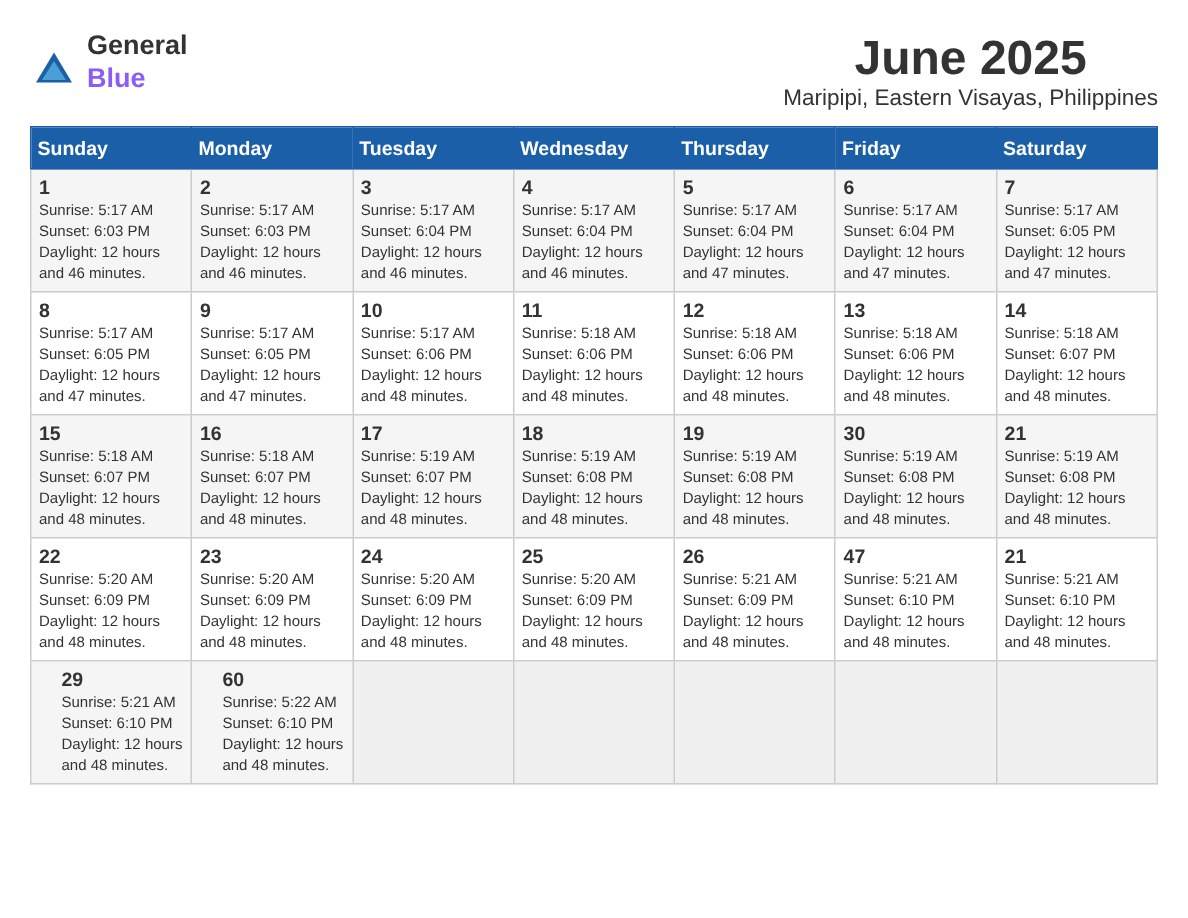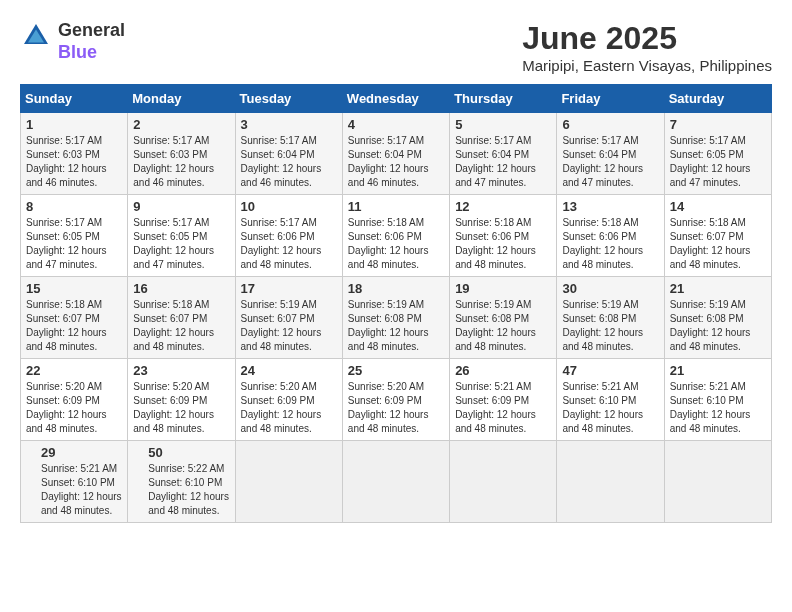--- a/index.html
+++ b/index.html
@@ -11,36 +11,36 @@
       padding: 20px;
     }
     .header-area {
       display: flex;
       justify-content: space-between;
       align-items: flex-start;
       margin-bottom: 10px;
     }
     .logo {
       display: flex;
-      align-items: flex-start;
+      align-items: flex-end;
       gap: 6px;
     }
     .logo-text {
       font-size: 18px;
       font-weight: bold;
       line-height: 1.2;
     }
     .logo-general { color: #333; }
     .logo-blue { color: #8b5cf6; }
     .logo-icon {
       width: 32px;
       height: 32px;
     }
     .title-area {
-      text-align: left;
+      text-align: center;
     }
     .month-title {
       font-size: 32px;
       font-weight: bold;
       color: #333;
     }
     .location {
       font-size: 15px;
       color: #333;
     }
@@ -244,21 +244,21 @@
         <span class="day-number">21</span>
         <span class="day-info">Sunrise: 5:21 AM<br>Sunset: 6:10 PM<br>Daylight: 12 hours and 48 minutes.</span>
       </td>
       </tr>
       <tr class="last-row">
         <td>
         <span class="day-number">29</span>
         <span class="day-info">Sunrise: 5:21 AM<br>Sunset: 6:10 PM<br>Daylight: 12 hours and 48 minutes.</span>
       </td>
         <td>
-        <span class="day-number">50</span>
+        <span class="day-number">60</span>
         <span class="day-info">Sunrise: 5:22 AM<br>Sunset: 6:10 PM<br>Daylight: 12 hours and 48 minutes.</span>
       </td>
         <td class="empty-cell"></td>
         <td class="empty-cell"></td>
         <td class="empty-cell"></td>
         <td class="empty-cell"></td>
         <td class="empty-cell"></td>
       </tr>
     </tbody>
 </table>

